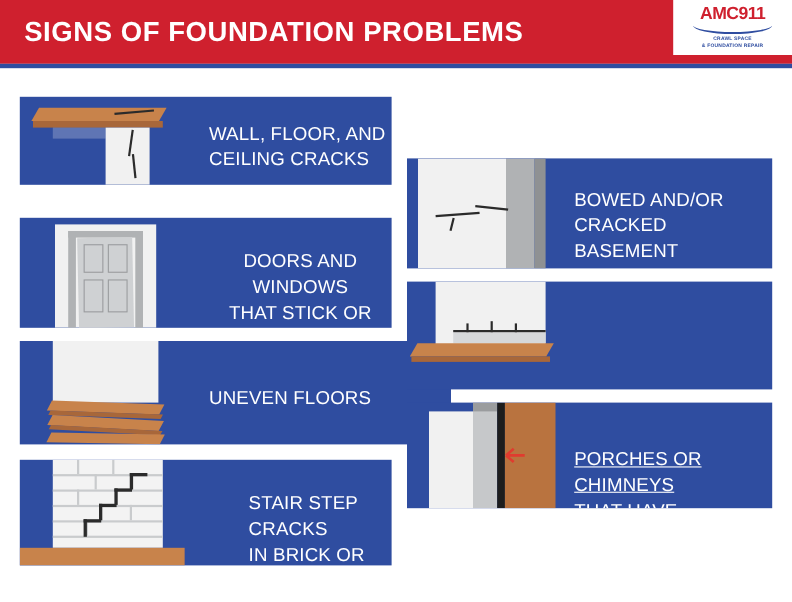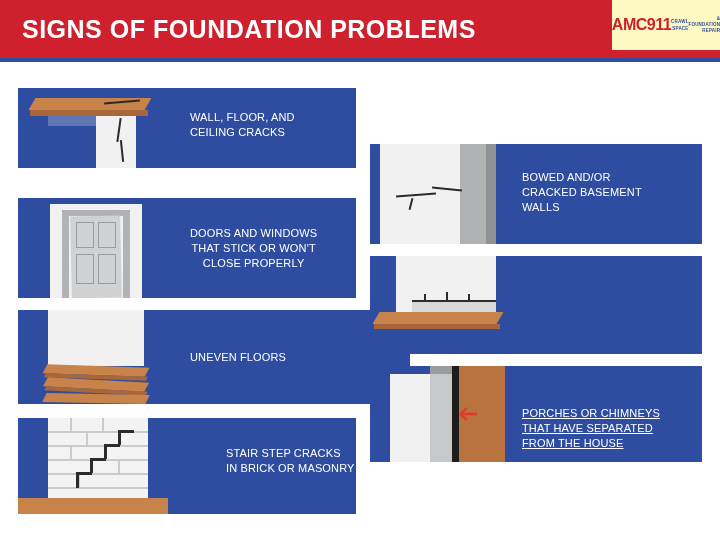--- a/index.html
+++ b/index.html
@@ -37,22 +37,23 @@
     left: 0; top: 58px;
     width: 720px; height: 4px;
     background: #2f4da0;
   }
 
   
   #logo-box {
     position: absolute;
     right: 0; top: 0;
     width: 108px; height: 50px;
-    background: #fef9c3;
+    background: #ffffff;
     display: flex;
+    flex-direction: column;
     align-items: center;
     justify-content: center;
   }
   #logo-mark {
     font-size: 16px;
     font-weight: bold;
     color: #cf202e;
     letter-spacing: -0.5px;
     line-height: 1;
     position: relative;
@@ -81,21 +82,21 @@
   }
   .item-art {
     position: absolute;
     left: 0; top: 0;
     height: 100%;
     overflow: hidden;
   }
   .item-label {
     position: absolute;
     color: #ffffff;
-    font-size: 11px;
+    font-size: 17px;
     line-height: 1.38;
     letter-spacing: 0.15px;
     white-space: pre-line;
   }
 
   
   .wall-white { position: absolute; background: #f1f1f1; }
   .wall-grey  { position: absolute; background: #b0b2b4; }
   .wood       { position: absolute; background: #c8834b; }
   .wood-dark  { position: absolute; background: #a8673a; }

